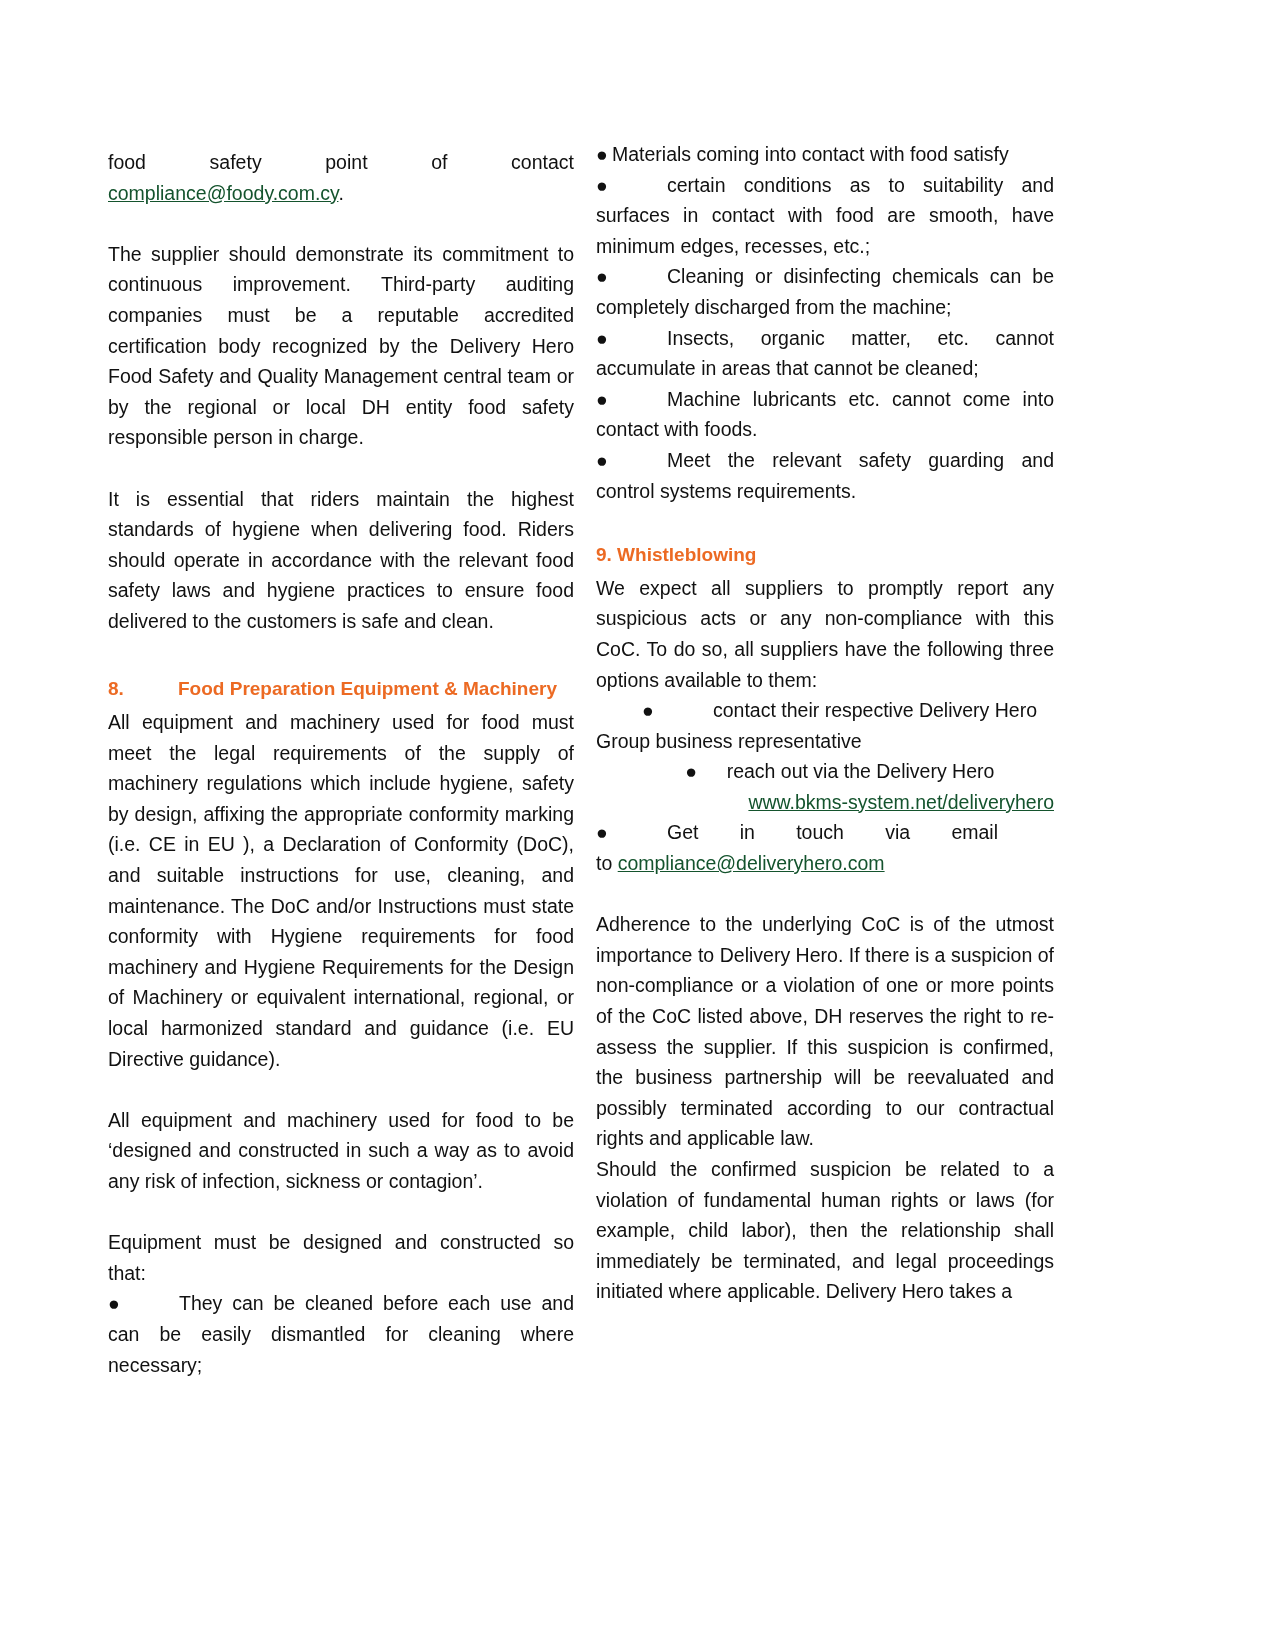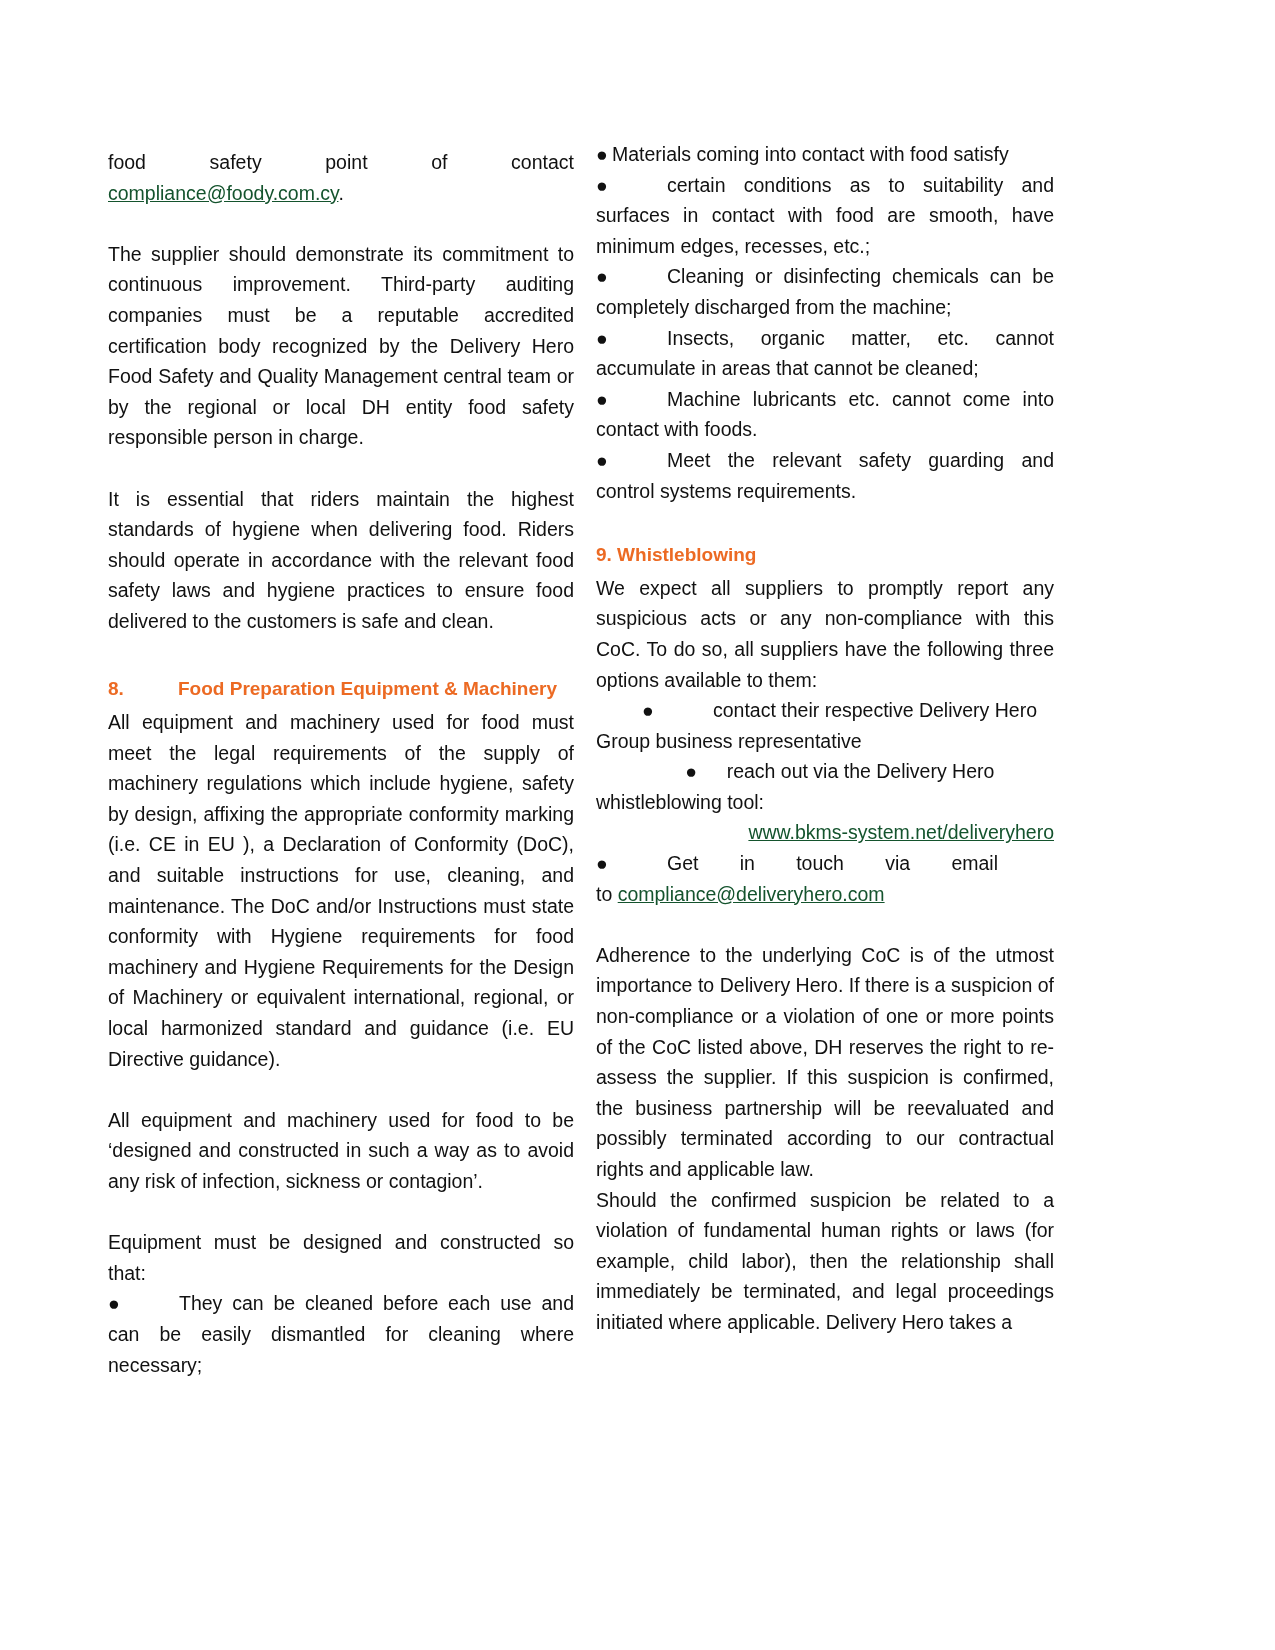--- a/index.html
+++ b/index.html
@@ -45,20 +45,19 @@
   <p><span class="bullet">●</span><span>Cleaning or disinfecting chemicals can be completely discharged from the machine;</span></p>
   <p><span class="bullet">●</span><span>Insects, organic matter, etc. cannot accumulate in areas that cannot be cleaned;</span></p>
   <p><span class="bullet">●</span><span>Machine lubricants etc. cannot come into contact with foods.</span></p>
   <p><span class="bullet">●</span><span>Meet the relevant safety guarding and control systems requirements.</span></p>
   <div class="gap"></div>
   <h2 class="heading">9. Whistleblowing</h2>
   <p>We expect all suppliers to promptly report any suspicious acts or any non-compliance with this CoC. To do so, all suppliers have the following three options available to them:</p>
   <p style="text-align:left;margin-left:46px;"><span class="bullet">●</span><span>contact their respective Delivery Hero</span></p>
   <p style="text-align:left;">Group business representative</p>
   <p style="text-align:center;"><span class="bullet">●</span><span>reach out via the Delivery Hero</span></p>
-  <p style="text-align:left;">whistleblowing tool:</p>
   <p style="text-align:right;"><a href="#">www.bkms-system.net/deliveryhero</a></p>
   <p class="just-last" style="width:402px;"><span class="bullet">●</span><span>Get in touch via email</span></p>
   <p style="text-align:left;"><span>to</span> <a href="#">compliance@deliveryhero.com</a></p>
   <div class="gap"></div>
   <p>Adherence to the underlying CoC is of the utmost importance to Delivery Hero. If there is a suspicion of non-compliance or a violation of one or more points of the CoC listed above, DH reserves the right to re-assess the supplier. If this suspicion is confirmed, the business partnership will be reevaluated and possibly terminated according to our contractual rights and applicable law.</p>
   <p>Should the confirmed suspicion be related to a violation of fundamental human rights or laws (for example, child labor), then the relationship shall immediately be terminated, and legal proceedings initiated where applicable. Delivery Hero takes a</p>
 </div>
 
 </body></html>

